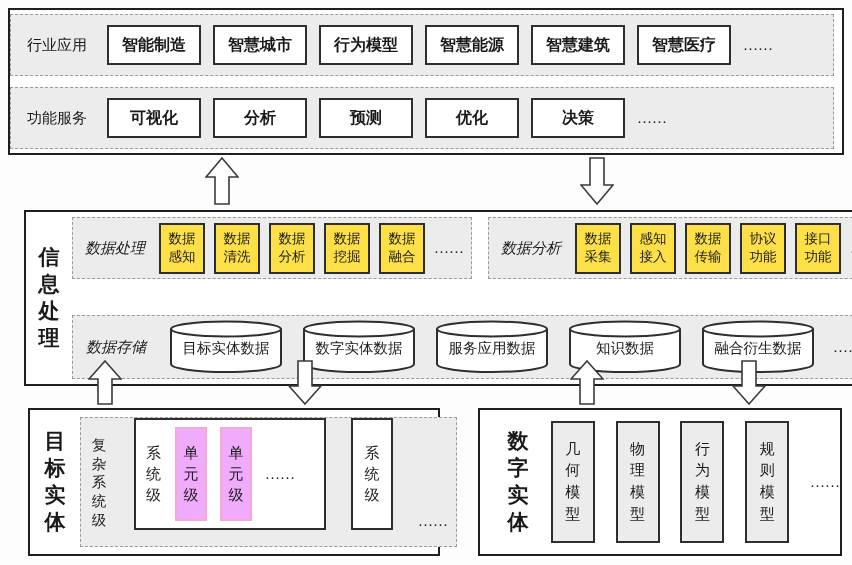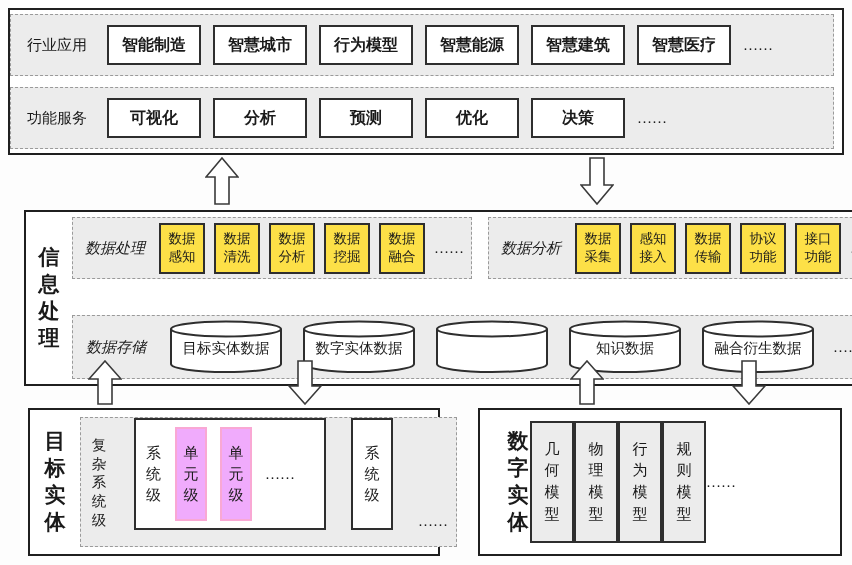--- a/index.html
+++ b/index.html
@@ -53,21 +53,21 @@
   .complex-label{width:20px;font-size:14.5px;line-height:1.3;text-align:center;word-break:break-all;flex-shrink:0;}
   .sys-box{width:192px;height:112px;background:#fff;border:2px solid #2e2e2e;box-sizing:border-box;
     display:flex;align-items:center;gap:13px;padding:0 9px;flex-shrink:0;}
   .sys-vtext{width:17px;font-size:15px;line-height:1.4;text-align:center;word-break:break-all;flex-shrink:0;}
   .unit-box{width:32px;height:94px;background:#f0abfc;border:2px solid #f9a8d4;box-sizing:border-box;
     display:flex;align-items:center;justify-content:center;flex-shrink:0;}
   .sys-box2{width:42px;height:112px;background:#fff;border:2px solid #2e2e2e;box-sizing:border-box;
     display:flex;align-items:center;justify-content:center;flex-shrink:0;}
 
   
-  #layer-digital{left:478px;top:408px;width:364px;height:148px;align-items:center;padding-left:26px;}
+  #layer-digital{left:478px;top:408px;width:364px;height:148px;align-items:center;padding-left:26px;justify-content:space-between;}
   #layer-digital .vtext{width:24px;font-size:21px;}
   .model-box{width:44px;height:122px;background:#ececec;border:2px solid #2e2e2e;box-sizing:border-box;
     display:flex;align-items:center;justify-content:center;flex-shrink:0;}
   .model-text{width:17px;font-size:15px;line-height:1.45;text-align:center;word-break:break-all;}
 </style>
 </head>
 <body>
 
 <div class="panel" id="layer-service">
   <div class="rows">
@@ -143,20 +143,21 @@
             <path d="M3,9 L3,44 A55,8 0 0 0 113,44 L113,9" fill="#fff" stroke="#2e2e2e" stroke-width="2"></path>
             <ellipse cx="58" cy="9" rx="55" ry="7.5" fill="#fff" stroke="#2e2e2e" stroke-width="2"></ellipse>
           </svg>
         <div class="cyl-label">数字实体数据</div>
       </div>
       <div class="cyl">
         <svg width="116" height="54" viewBox="0 0 116 54">
             <path d="M3,9 L3,44 A55,8 0 0 0 113,44 L113,9" fill="#fff" stroke="#2e2e2e" stroke-width="2"></path>
             <ellipse cx="58" cy="9" rx="55" ry="7.5" fill="#fff" stroke="#2e2e2e" stroke-width="2"></ellipse>
           </svg>
+        <div class="cyl-label">服务应用数据</div>
       </div>
       <div class="cyl">
         <svg width="116" height="54" viewBox="0 0 116 54">
             <path d="M3,9 L3,44 A55,8 0 0 0 113,44 L113,9" fill="#fff" stroke="#2e2e2e" stroke-width="2"></path>
             <ellipse cx="58" cy="9" rx="55" ry="7.5" fill="#fff" stroke="#2e2e2e" stroke-width="2"></ellipse>
           </svg>
         <div class="cyl-label">知识数据</div>
       </div>
       <div class="cyl">
         <svg width="116" height="54" viewBox="0 0 116 54">

